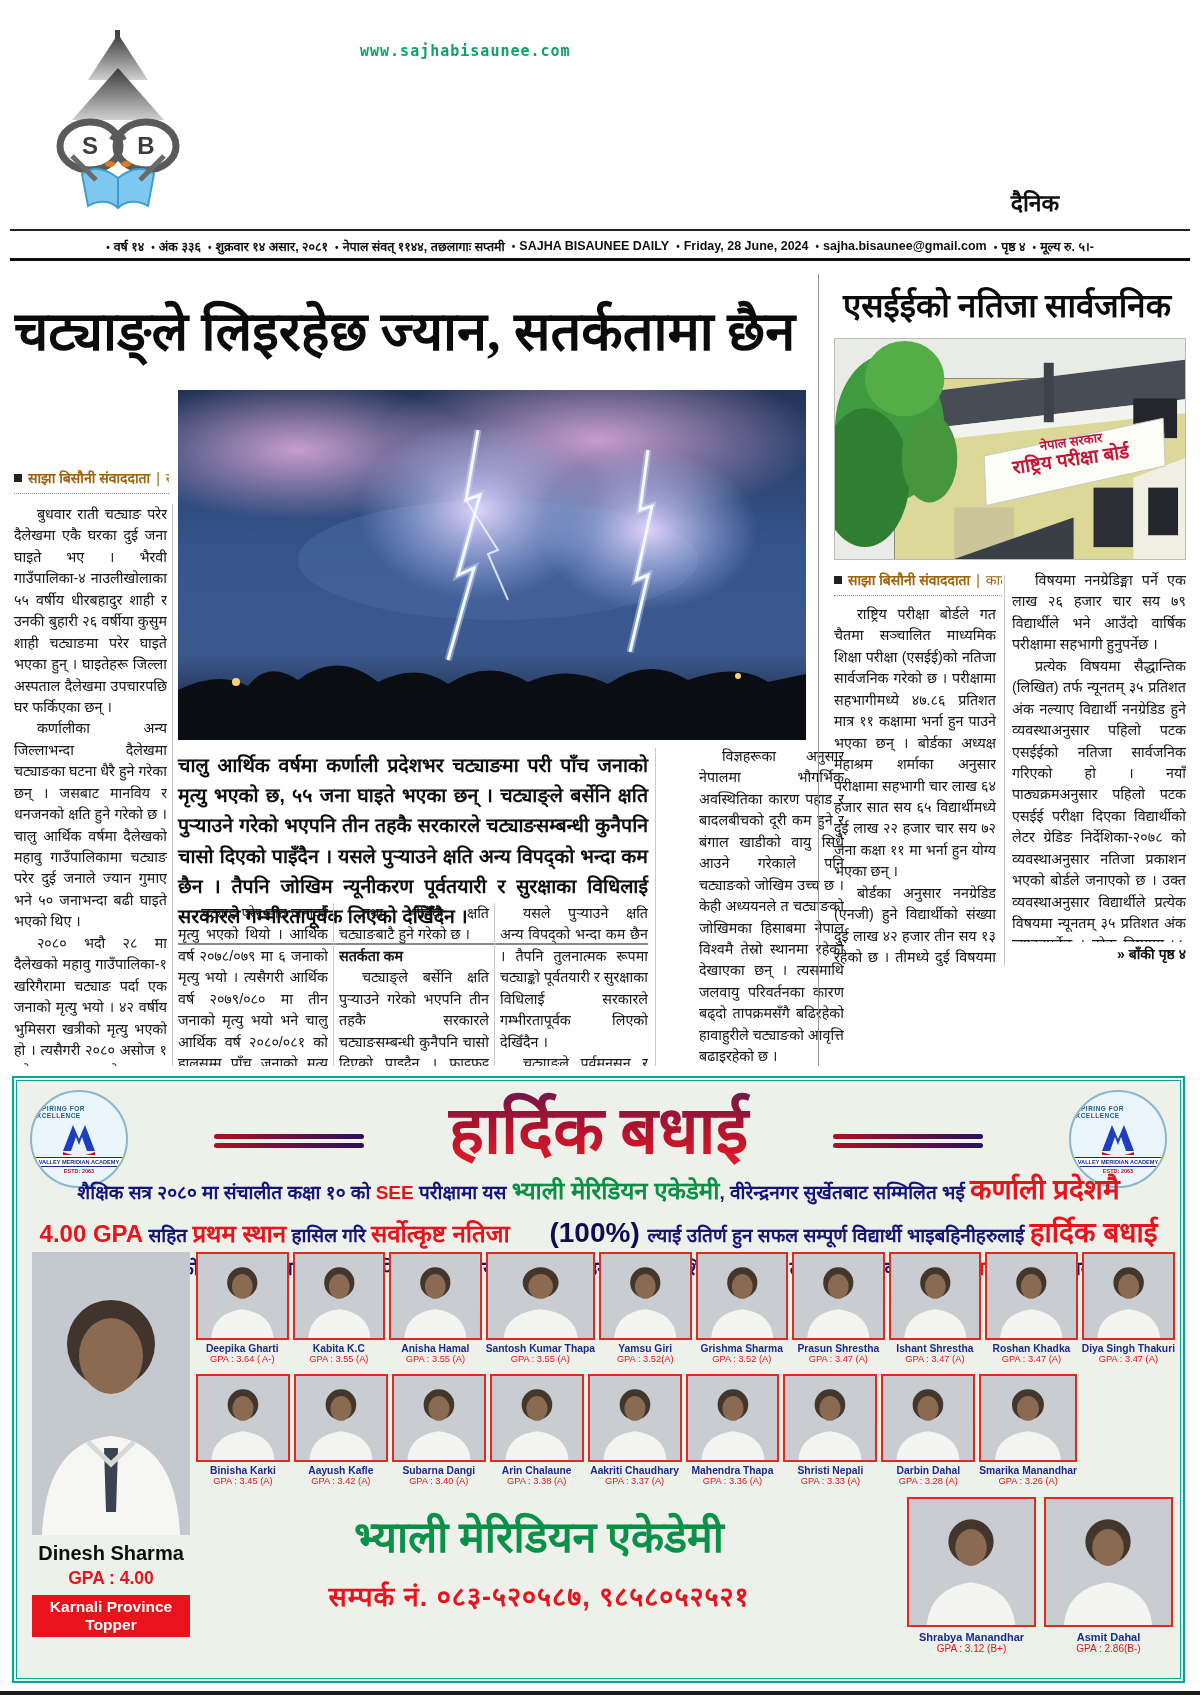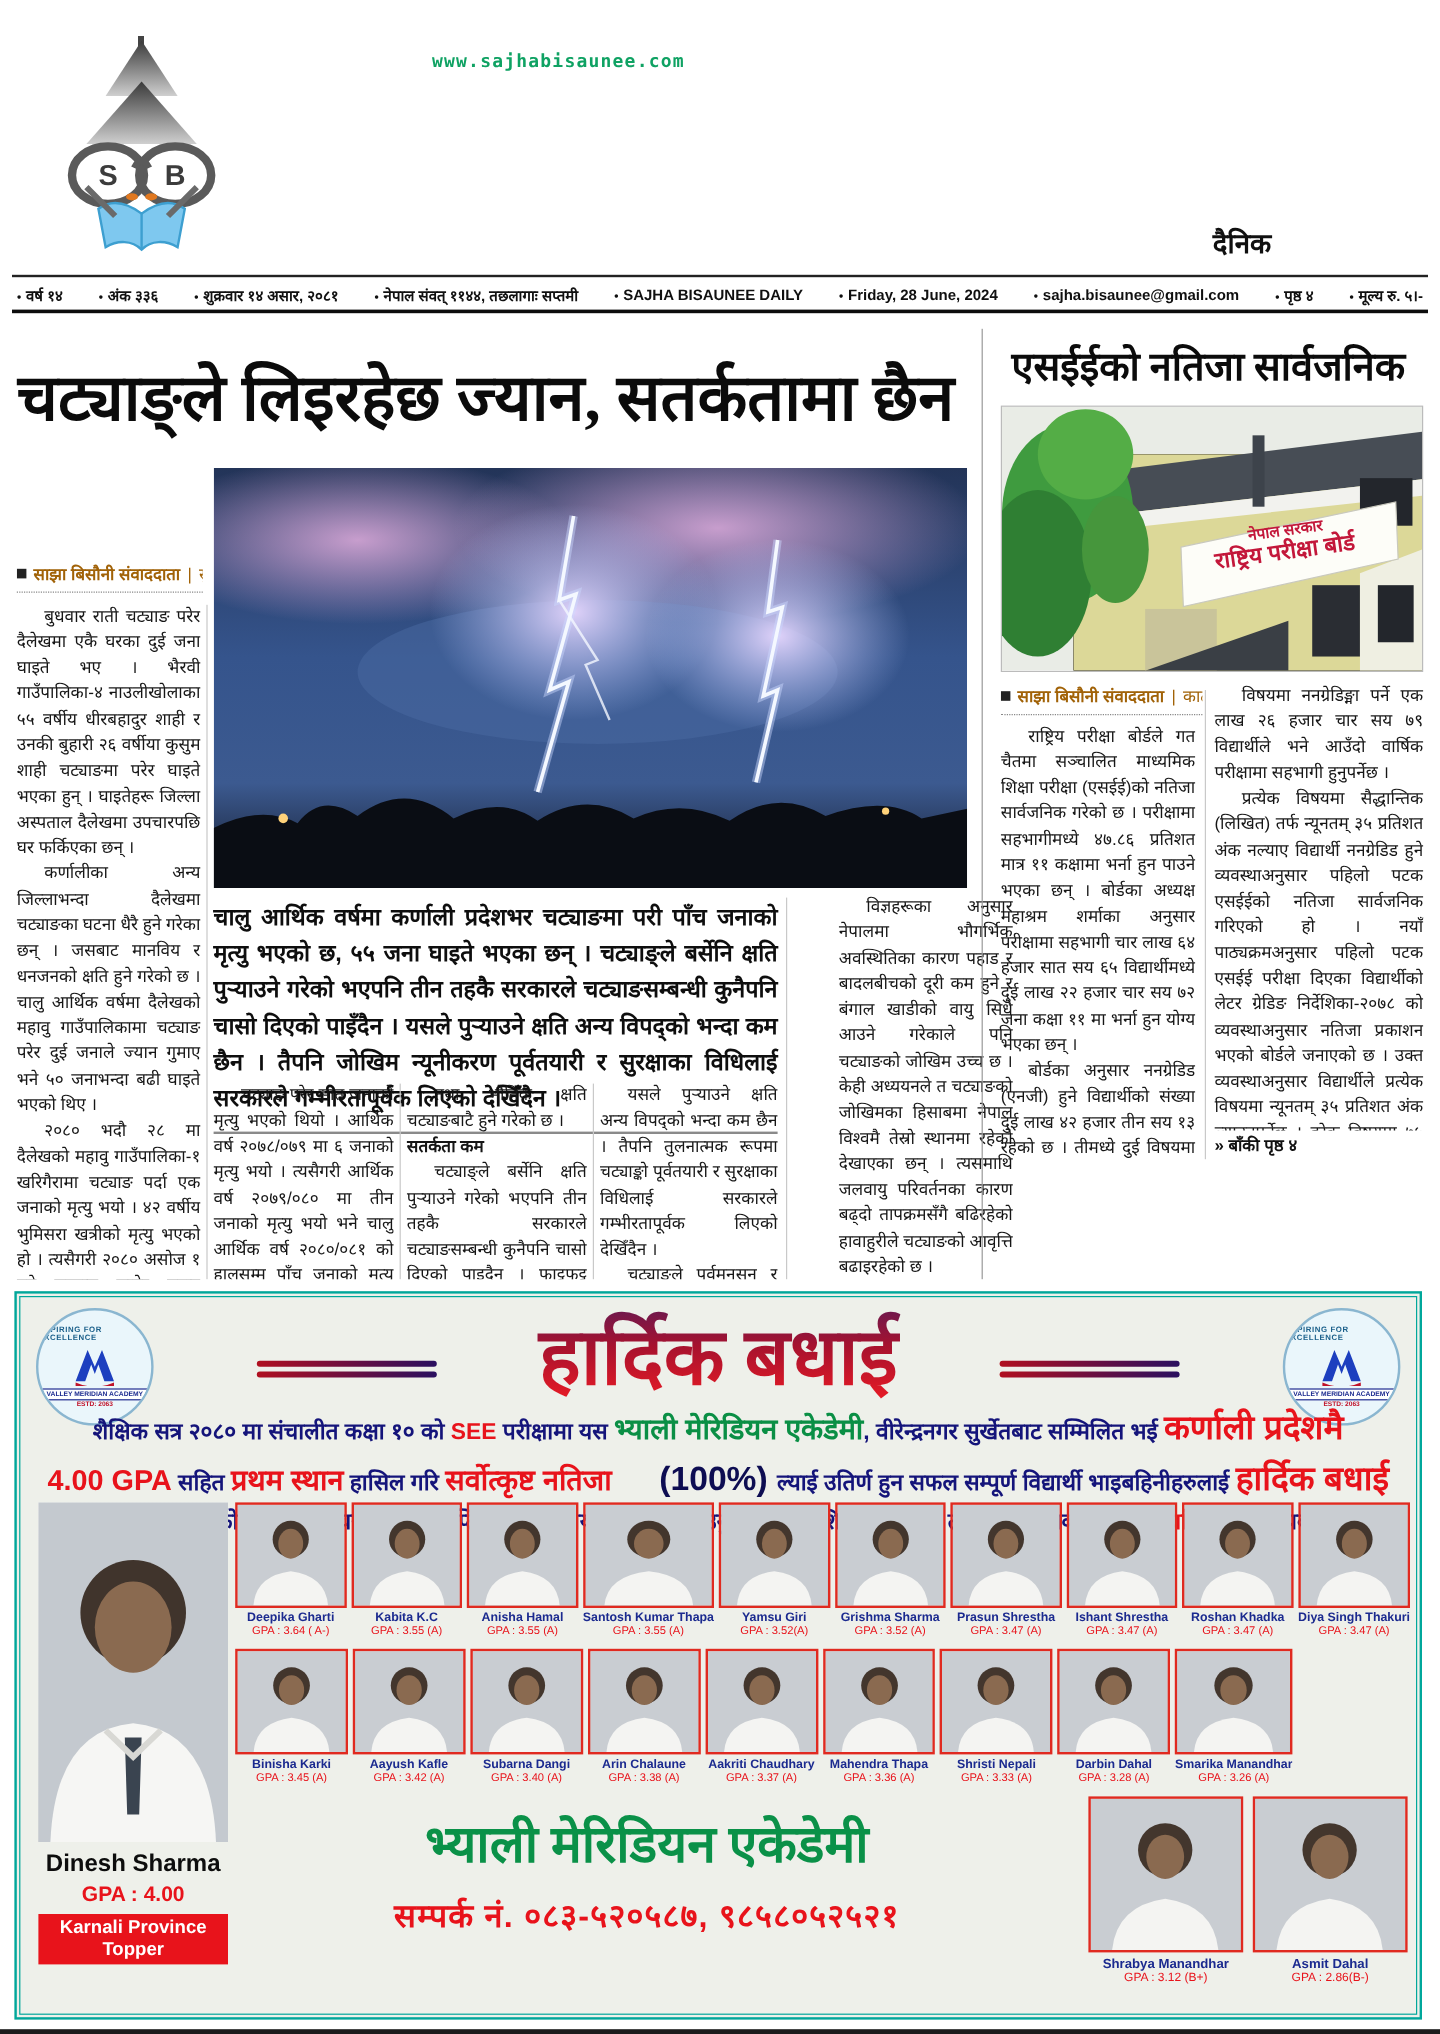--- a/index.html
+++ b/index.html
@@ -10,21 +10,21 @@
   .site-url { position: absolute; left: 360px; top: 42px; width: 180px; text-align: center;
     font-family: "DejaVu Sans Mono", monospace; font-size: 15px; font-weight: bold; color: #0fa263; letter-spacing: 1px; }
   .logo { position: absolute; left: 52px; top: 28px; width: 132px; height: 190px; }
   .masthead { position: absolute; left: 192px; top: 36px; width: 875px; height: 170px;
     display: flex; align-items: center; justify-content: center;
     font-family: "Liberation Serif", serif; font-size: 104px; font-weight: bold; color: #13965e; white-space: nowrap; overflow: hidden; }
   .masthead-sub { position: absolute; left: 995px; top: 186px; width: 80px; text-align: center;
     font-size: 23px; font-weight: bold; color: #101010; }
   .rule-a { position: absolute; left: 10px; right: 10px; top: 229px; border-top: 2px solid #222; }
   .dateline { position: absolute; left: 10px; right: 10px; top: 235px; height: 22px;
-    display: flex; align-items: center; justify-content: center; gap: 30px;
+    display: flex; align-items: center; justify-content: center; gap: 7px;
     font-size: 12.5px; font-weight: bold; color: #101010; white-space: nowrap; overflow: hidden; }
   .dl-item .bull { font-size: 10px; margin-right: 4px; }
   .rule-b { position: absolute; left: 10px; right: 10px; top: 258px; border-top: 3px solid #0d0d0d; }
 
   
   .headline-main { position: absolute; left: 14px; top: 292px; width: 794px; font-family: "Liberation Serif", serif;
     font-size: 54px; font-weight: bold; color: #0b0b0b; white-space: nowrap; overflow: hidden; }
   .byline { display: flex; align-items: center; gap: 6px; font-size: 14px; color: #a16207;
     padding-bottom: 6px; border-bottom: 1px dotted #888; white-space: nowrap; overflow: hidden; }
   .byline .sq { width: 8px; height: 8px; background: #222; flex: 0 0 auto; }
@@ -35,21 +35,21 @@
   .colx { position: absolute; font-size: 14.3px; line-height: 1.5; color: #161616; text-align: justify; overflow: hidden; }
   .blk.p { text-indent: 1.6em; }
   .blk.h { font-weight: bold; }
   #col1 { left: 14px;  top: 504px; width: 153px; height: 562px; }
   #col2 { left: 178px; top: 903px; width: 150px; height: 163px; }
   #col3 { left: 339px; top: 903px; width: 150px; height: 163px; }
   #col4 { left: 500px; top: 903px; width: 148px; height: 163px; }
   #col5 { left: 699px; top: 746px; width: 145px; height: 320px; }
   #see-col1 { left: 834px;  top: 604px; width: 162px; height: 362px; }
   #see-col2 { left: 1012px; top: 570px; width: 174px; height: 372px; }
-  #see-cont { position: absolute; left: 1012px; top: 944px; width: 174px; 
+  #see-cont { position: absolute; left: 1012px; top: 944px; width: 174px; text-align: right;
     font-size: 14px; font-weight: bold; color: #111; }
 
   .vline { position: absolute; width: 0; border-left: 1px solid #c9c9c9; }
   #vl1 { left: 172px; top: 504px; height: 562px; }
   #vl2 { left: 333px; top: 903px; height: 163px; }
   #vl3 { left: 494px; top: 903px; height: 163px; }
   #vl4 { left: 655px; top: 748px; height: 318px; }
   #vl-main { left: 818px; top: 274px; height: 792px; border-left: 1.5px solid #999; }
   #vl-see { left: 1004px; top: 575px; height: 391px; }
 

